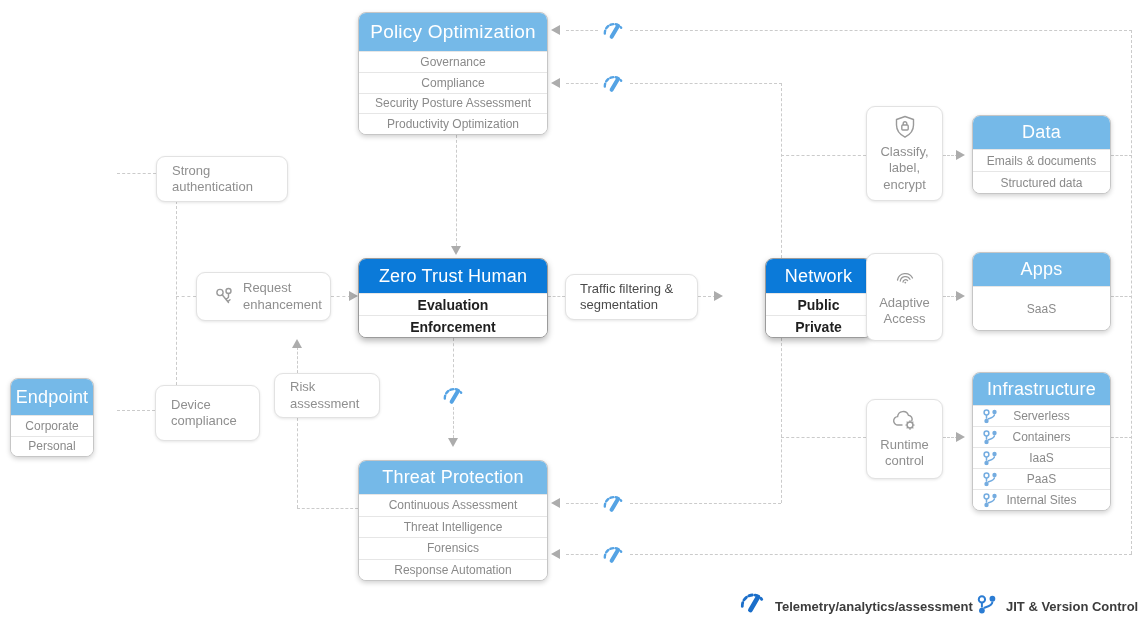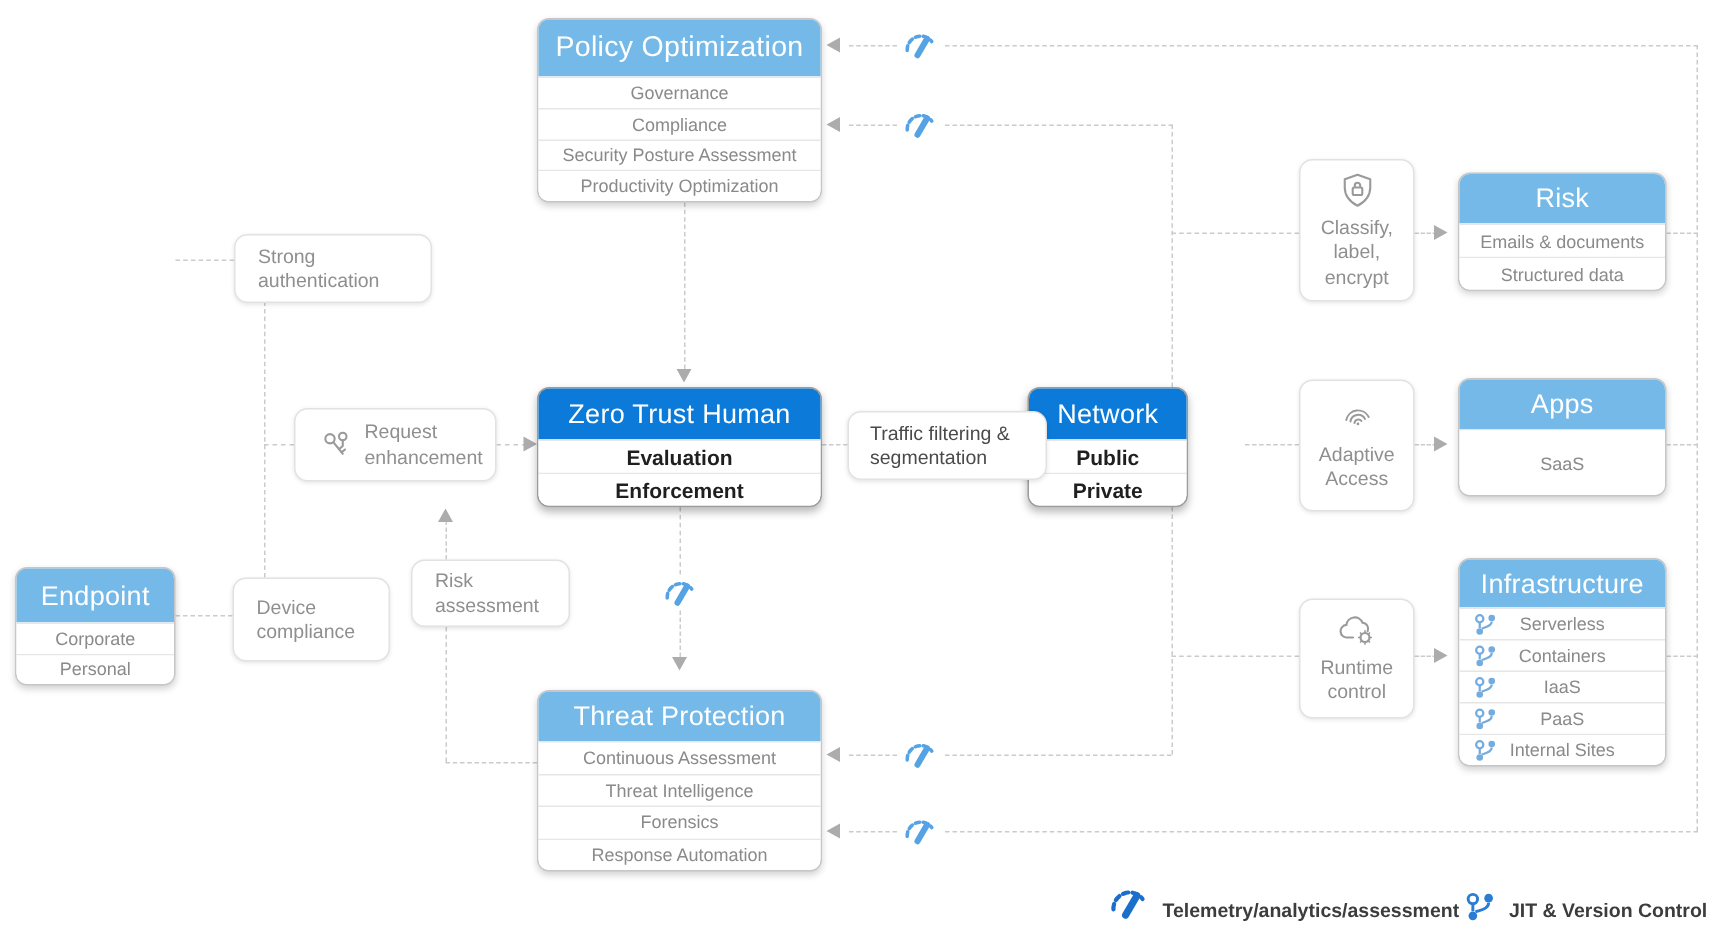--- a/index.html
+++ b/index.html
@@ -139,40 +139,40 @@
 
   <div class="box" style="left:358px;top:12px;width:190px;height:123px">
     <div class="hdr light" style="height:38px;font-size:19px">Policy Optimization</div>
     <div class="row">Governance</div>
     <div class="row">Compliance</div>
     <div class="row">Security Posture Assessment</div>
     <div class="row">Productivity Optimization</div>
   </div>
 
 
-  <div class="box" style="left:10px;top:378px;width:107px;height:79px">
+  <div class="box" style="left:10px;top:378px;width:84px;height:79px">
     <div class="hdr light" style="height:36px;font-size:18px">Endpoint</div>
     <div class="row">Corporate</div>
     <div class="row">Personal</div>
   </div>
 
   <div class="box strong rows-dark" style="left:358px;top:258px;width:190px;height:80px">
     <div class="hdr dark" style="height:34px;font-size:18px">Zero Trust Human</div>
     <div class="row">Evaluation</div>
     <div class="row">Enforcement</div>
   </div>
 
-  <div class="box strong rows-dark" style="left:685px;top:258px;width:107px;height:80px">
+  <div class="box strong rows-dark" style="left:765px;top:258px;width:107px;height:80px">
     <div class="hdr dark" style="height:34px;font-size:18px">Network</div>
     <div class="row">Public</div>
     <div class="row">Private</div>
   </div>
 
   <div class="box" style="left:972px;top:115px;width:139px;height:79px">
-    <div class="hdr light" style="height:33px;font-size:18px">Risk</div>
+    <div class="hdr light" style="height:33px;font-size:18px">Data</div>
     <div class="row">Emails &amp; documents</div>
     <div class="row">Structured data</div>
   </div>
 
   <div class="box" style="left:972px;top:252px;width:139px;height:79px">
     <div class="hdr light" style="height:33px;font-size:18px">Apps</div>
     <div class="row">SaaS</div>
   </div>
 
   <div class="box" style="left:972px;top:372px;width:139px;height:139px">

